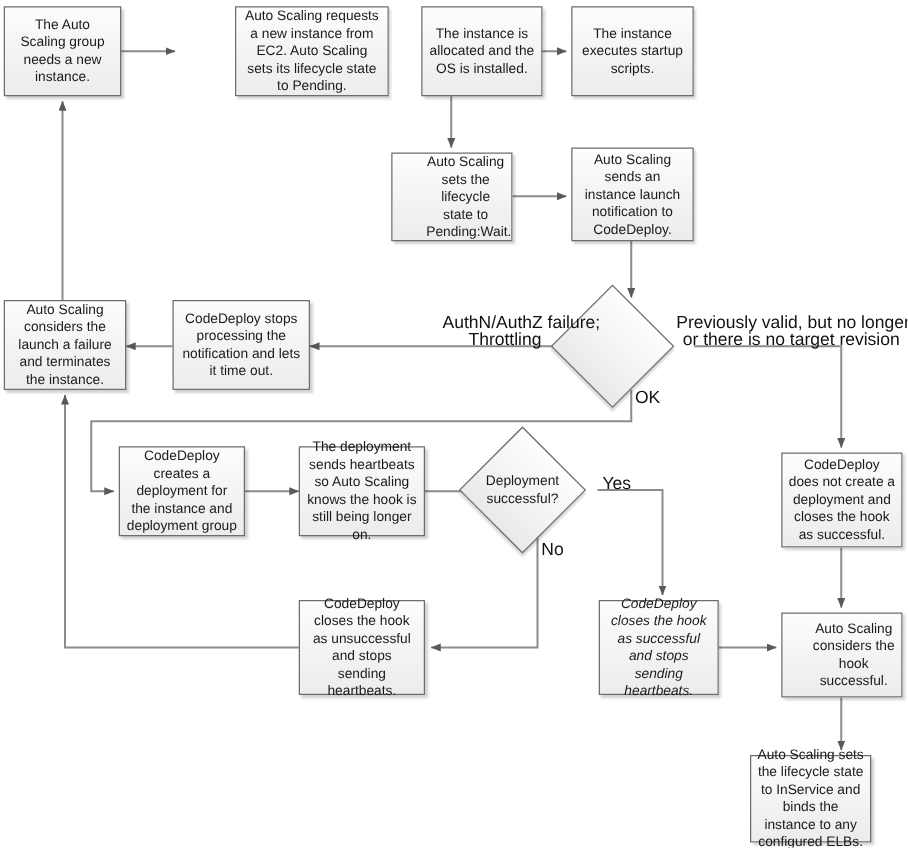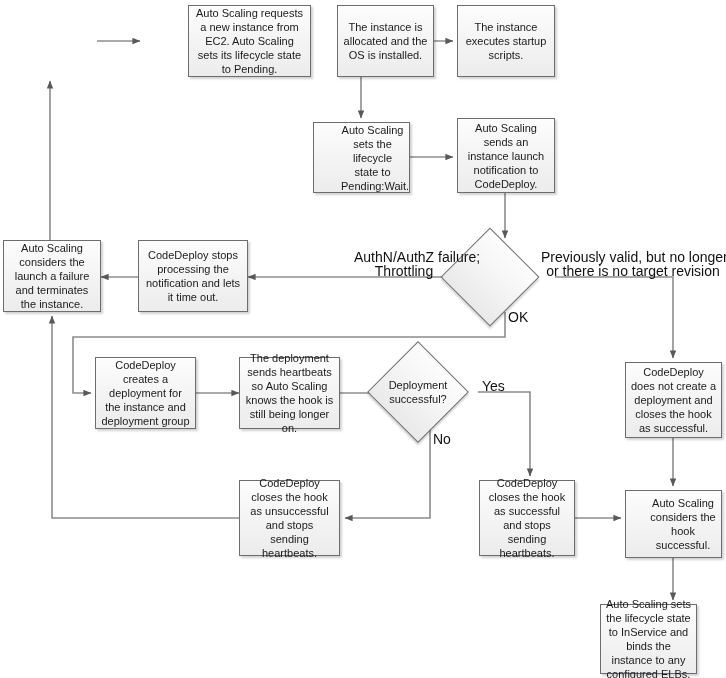--- a/index.html
+++ b/index.html
@@ -97,20 +97,23 @@
       <path d="M575,518 L621,518" marker-end="url(#ah)"></path>
 
       <path d="M673,558 L673,600" marker-end="url(#ah)"></path>
 
       <path d="M239,518 L52,518 L52,316" marker-end="url(#ah)"></path>
 
       <path d="M50,240 L50,81" marker-end="url(#ah)"></path>
     </g>
   </svg>
 
+  <div class="node" style="left:3px;top:5px;width:94px;height:72px;">
+    <span class="txt">The Auto Scaling group needs a new instance.</span>
+  </div>
 
   <div class="node" style="left:144px;top:5px;width:123px;height:72px;margin-left:44px;">
     <span class="txt">Auto Scaling requests a new instance from EC2. Auto Scaling sets its lifecycle state to Pending.</span>
   </div>
 
   <div class="node" style="left:313px;top:5px;width:97px;height:72px;margin-left:24px;">
     <span class="txt">The instance is allocated and the OS is installed.</span>
   </div>
 
   <div class="node" style="left:457px;top:5px;width:98px;height:72px;">
@@ -151,21 +154,21 @@
 
   <div class="diamond" style="left:382px;top:356px;width:72px;height:72px;">
     <div class="shape"></div>
     <div class="dtxt">Deployment successful?</div>
   </div>
 
   <div class="node" style="left:239px;top:480px;width:101px;height:76px;">
     <span class="txt">CodeDeploy closes the hook as unsuccessful and stops sending heartbeats.</span>
   </div>
 
-  <div class="node" style="left:479px;top:480px;width:96px;height:76px;">
+  <div class="node" style="left:479px;top:480px;width:96px;height:76px;font-style:italic;">
     <span class="txt">CodeDeploy closes the hook as successful and stops sending heartbeats.</span>
   </div>
 
   <div class="node" style="left:625px;top:490px;width:97px;height:68px;padding-left:24px;">
     <span class="txt">Auto Scaling considers the hook successful.</span>
   </div>
 
   <div class="node" style="left:600px;top:604px;width:97px;height:70px;">
     <span class="txt">Auto Scaling sets the lifecycle state to InService and binds the instance to any configured ELBs.</span>
   </div>

